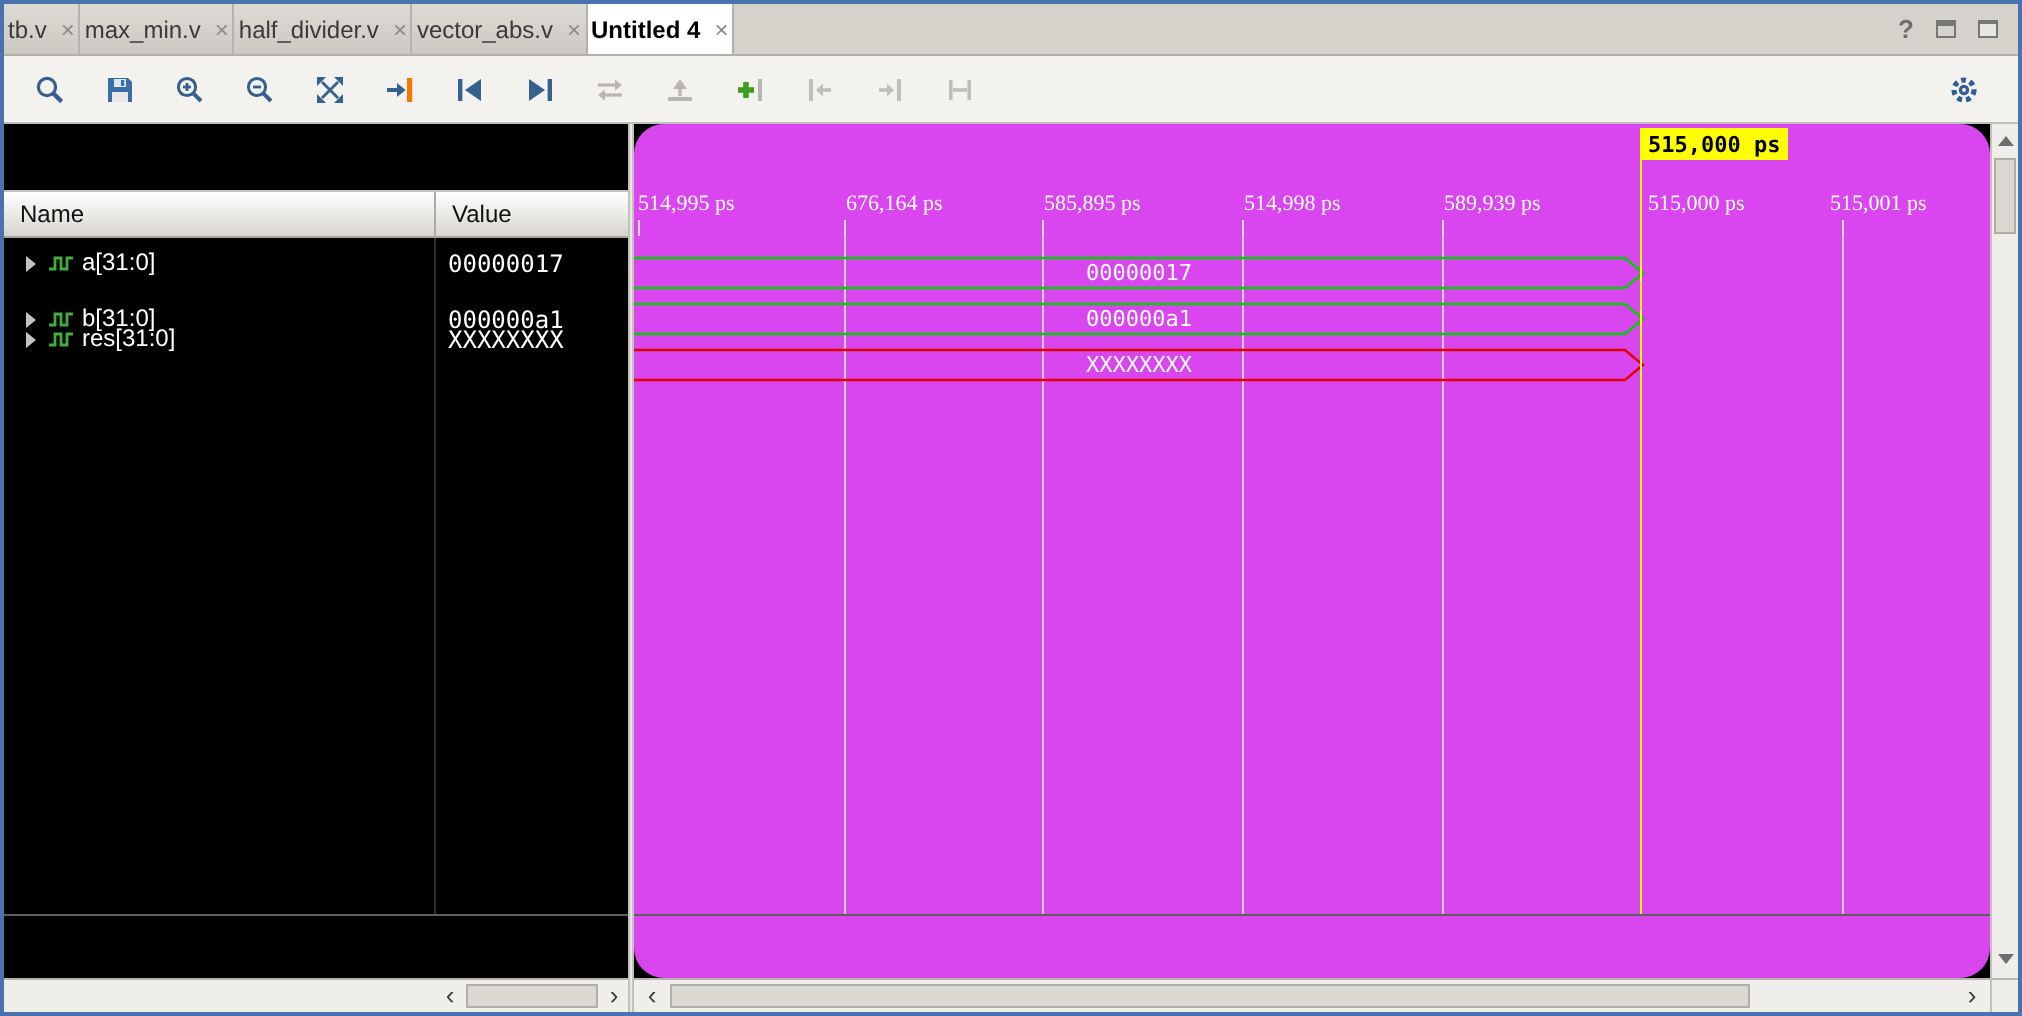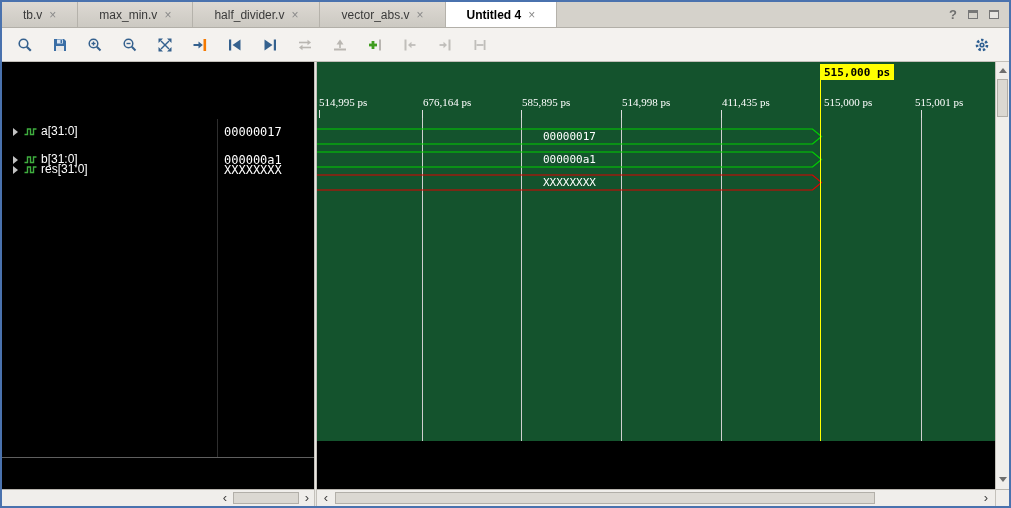--- a/index.html
+++ b/index.html
@@ -1,21 +1,21 @@
 <!DOCTYPE html>
 <html><head>
 <meta charset="utf-8">
 <style>
   html,body{margin:0;padding:0;background:#fff;font-family:"Liberation Sans",sans-serif;}
   *{box-sizing:border-box;}
   .window{position:relative;width:1011px;height:508px;border:2px solid #4a72ae;background:#000;overflow:hidden;}
 
   
   .tabbar{position:absolute;left:0;top:0;width:1007px;height:26px;background:#d5d2cb;border-bottom:1px solid #b2afa8;display:flex;align-items:stretch;}
-  .tab{display:flex;align-items:center;padding:0 21px;border-right:1px solid #b5b2ab;font-size:12px;color:#3a3a3a;background:linear-gradient(#ddd9d3,#ccc9c2);white-space:nowrap;cursor:default;}
+  .tab{display:flex;align-items:center;padding:0 2px;border-right:1px solid #b5b2ab;font-size:12px;color:#3a3a3a;background:linear-gradient(#ddd9d3,#ccc9c2);white-space:nowrap;cursor:default;}
   .tab.active{background:#fff;color:#000;font-weight:bold;}
   .tab-close{margin-left:7px;color:#8a8a8a;font-size:12px;font-weight:normal;line-height:1;}
   .tabbar-right{margin-left:auto;display:flex;align-items:center;gap:11px;padding-right:10px;}
   .help-glyph{color:#6f6f6f;font-size:13px;font-weight:bold;}
   .win-float{display:inline-block;width:10px;height:9px;border:1px solid #777;border-top:3px solid #777;}
   .win-max{display:inline-block;width:10px;height:9px;border:1px solid #777;border-top:2px solid #777;background:#e8e6e2;}
 
   
   .toolbar{position:absolute;left:0;top:26px;width:1007px;height:34px;background:#f4f2ef;border-bottom:1px solid #c2bfb9;display:flex;align-items:center;padding-left:8px;}
   .tbtn{width:30px;height:26px;display:flex;align-items:center;justify-content:center;margin-right:5px;border:1px solid transparent;}
@@ -35,21 +35,21 @@
   .chev{position:absolute;left:11px;top:8px;width:0;height:0;border-left:5px solid #c3c3c3;border-top:4px solid transparent;border-bottom:4px solid transparent;}
   .sig-icon{position:absolute;left:21px;top:6px;}
   .sig-name{position:absolute;left:39px;top:4px;font-size:12px;color:#fff;}
   .sig-val{position:absolute;left:222px;top:5px;font-family:"DejaVu Sans Mono",monospace;font-size:12px;color:#fff;}
   .left-divider{position:absolute;left:0;top:395px;width:312px;height:1px;background:#5f5f5f;}
 
   
   .splitter{position:absolute;left:312px;top:0;width:3px;height:444px;background:#e9e7e3;border-left:1px solid #c4c1bb;border-right:1px solid #c4c1bb;}
 
   
-  .wave{position:absolute;left:315px;top:0;width:678px;height:379px;background:#14532d;overflow:hidden;}
+  .wave{position:absolute;left:315px;top:0;width:678px;height:427px;background:#d946ef;overflow:hidden;border-radius:15px;}
   .cursor-label{position:absolute;left:503px;top:2px;height:16px;background:#ffff00;color:#000;font-family:"DejaVu Sans Mono",monospace;font-size:11px;font-weight:bold;padding:2px 4px 0 4px;white-space:nowrap;}
   .tick-label{position:absolute;top:34px;font-family:Liberation Serif, serif;font-size:11px;color:#fff;white-space:nowrap;}
   .tick-mark{position:absolute;top:48px;width:1px;height:8px;background:#dcdcdc;}
   .grid-v{position:absolute;top:56px;width:1px;height:339px;background:#cfcfcf;}
   .cursor-line{position:absolute;left:503px;top:18px;width:1px;height:377px;background:#ffff00;}
   .wave-row{position:absolute;left:0;width:508px;height:23px;}
   .wave-val{position:absolute;left:0;top:5px;width:505px;text-align:center;font-family:"DejaVu Sans Mono",monospace;font-size:11px;color:#fff;}
   .wave-divider{position:absolute;left:0;top:395px;width:678px;height:1px;background:#5f5f5f;}
 
   
@@ -205,20 +205,25 @@
         <svg width="16" height="16">
           <circle cx="8" cy="8" r="5" fill="none" stroke="#2f5f92" stroke-width="2.6" stroke-dasharray="2.4,2"></circle>
           <circle cx="8" cy="8" r="1.8" fill="none" stroke="#2f5f92" stroke-width="1.6"></circle>
         </svg>
       </div>
   </div>
 
   <div class="main">
 
     <div class="left-bg"></div>
+    <div class="grid-header">
+      <span class="h-name">Name</span>
+      <span class="h-value">Value</span>
+      <span class="h-div"></span>
+    </div>
     <div class="col-div"></div>
 
     <div class="sig-row" style="top:58px">
       <i class="chev"></i>
       <svg class="sig-icon" width="15" height="11">
           <path d="M1.5 8.5 h3 v-5.5 h3 v5.5 h3 v-5.5 h3" fill="none" stroke="#3fae3f" stroke-width="1.4"></path>
         </svg>
       <span class="sig-name">a[31:0]</span>
       <span class="sig-val">00000017</span>
     </div>
@@ -243,21 +248,21 @@
 
     <div class="splitter"></div>
 
     <div class="wave">
       <span class="cursor-label">515,000 ps</span>
 
       <span class="tick-label" style="left:2px">514,995 ps</span>
       <span class="tick-label" style="left:106px">676,164 ps</span>
       <span class="tick-label" style="left:205px">585,895 ps</span>
       <span class="tick-label" style="left:305px">514,998 ps</span>
-      <span class="tick-label" style="left:405px">411,435 ps</span>
+      <span class="tick-label" style="left:405px">589,939 ps</span>
       <span class="tick-label" style="left:507px">515,000 ps</span>
       <span class="tick-label" style="left:598px">515,001 ps</span>
 
       <i class="tick-mark" style="left:2px"></i>
       <i class="tick-mark" style="left:105px"></i>
       <i class="tick-mark" style="left:204px"></i>
       <i class="tick-mark" style="left:304px"></i>
       <i class="tick-mark" style="left:404px"></i>
       <i class="tick-mark" style="left:604px"></i>
 

